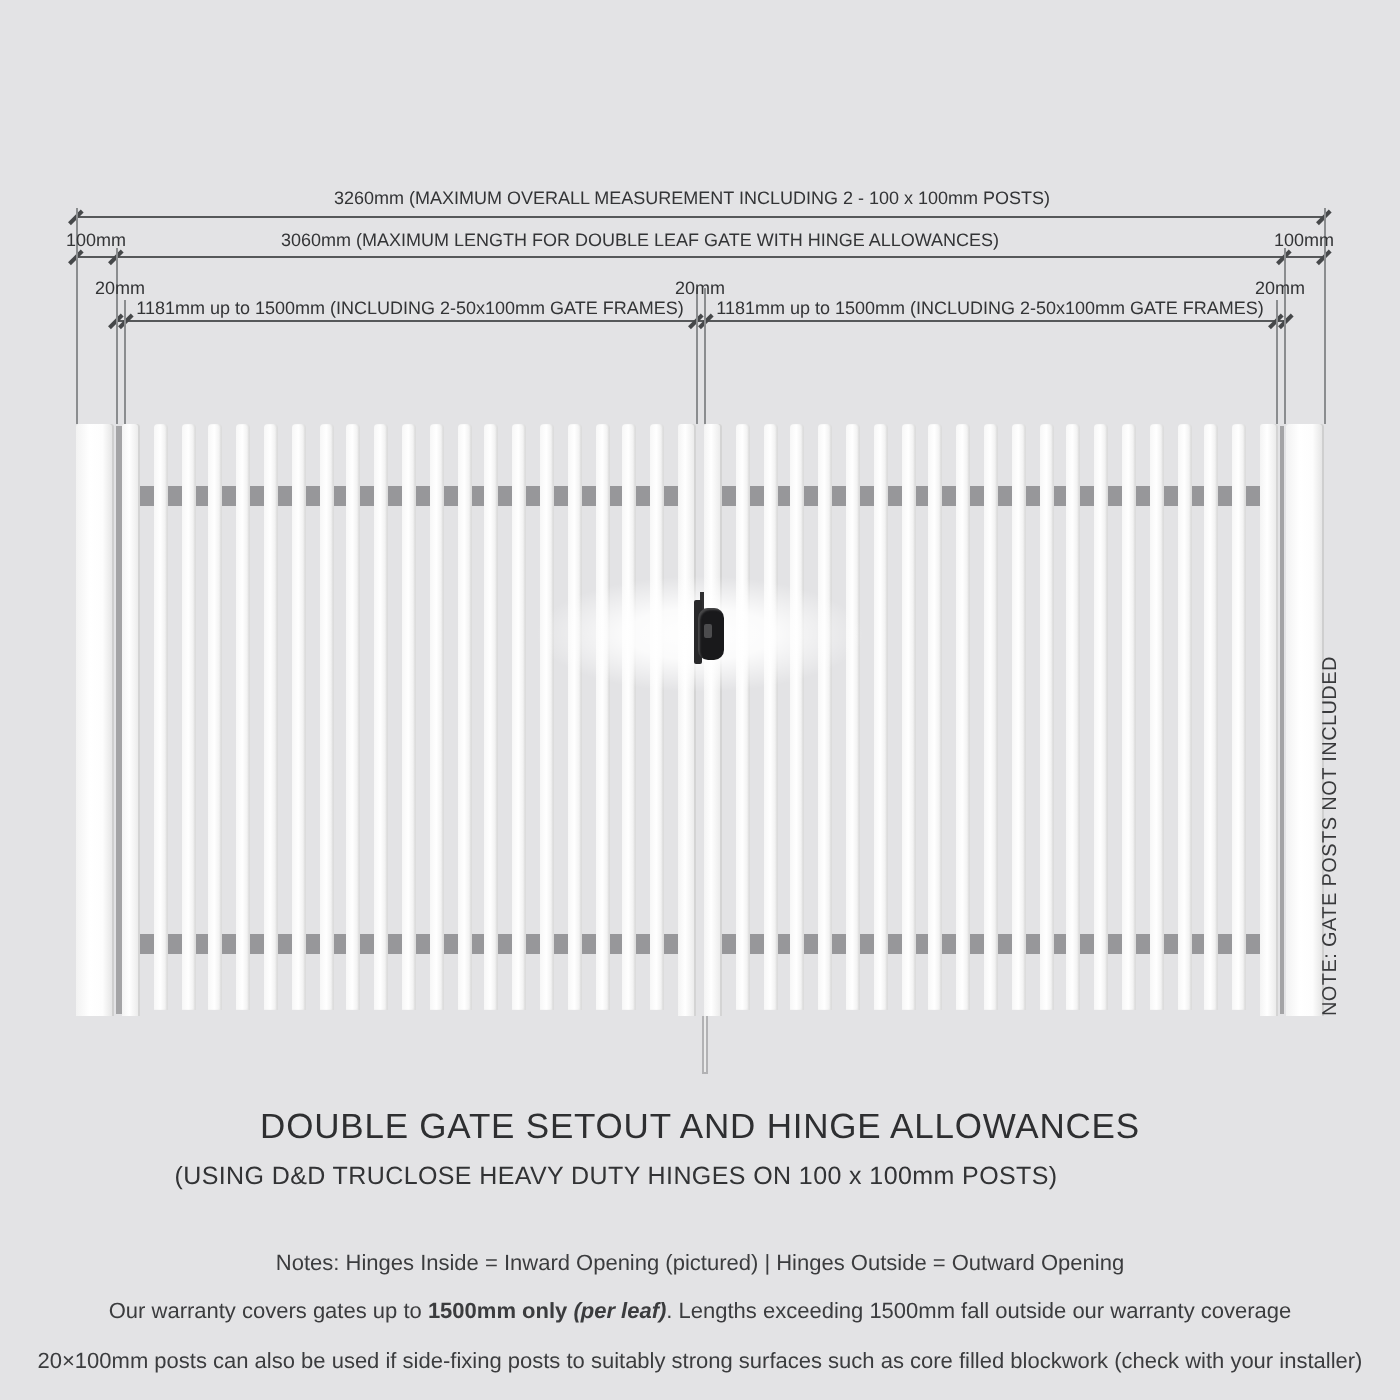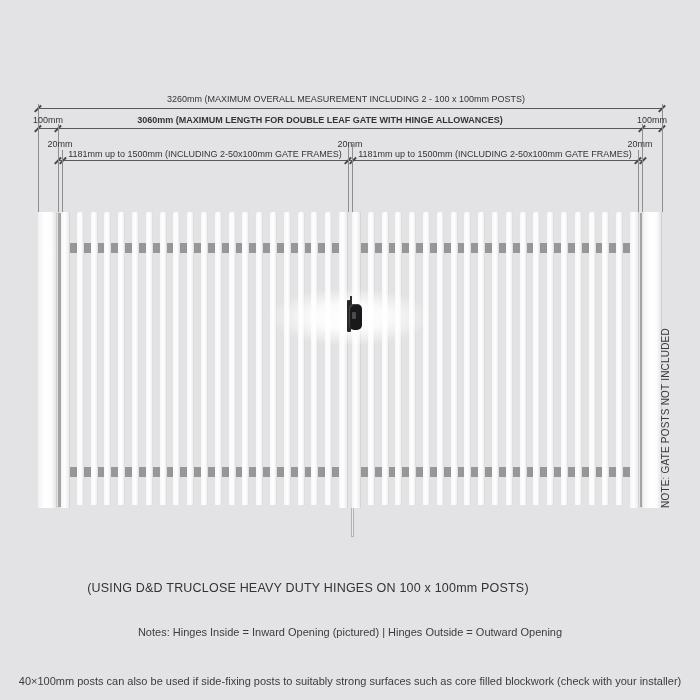--- a/index.html
+++ b/index.html
@@ -82,21 +82,21 @@
   <div class="ext-line" style="left:38px;top:104px;height:108px;"></div>
   <div class="ext-line" style="left:58px;top:124px;height:88px;"></div>
   <div class="ext-line" style="left:62px;top:150px;height:62px;"></div>
   <div class="ext-line" style="left:348px;top:144px;height:68px;"></div>
   <div class="ext-line" style="left:352px;top:144px;height:68px;"></div>
   <div class="ext-line" style="left:638px;top:150px;height:62px;"></div>
   <div class="ext-line" style="left:642px;top:124px;height:88px;"></div>
   <div class="ext-line" style="left:662px;top:104px;height:108px;"></div>
 
   <div class="dim-label" style="left:0;top:94px;width:692px;">3260mm (MAXIMUM OVERALL MEASUREMENT INCLUDING 2 - 100 x 100mm POSTS)</div>
-  <div class="dim-label" style="left:60px;top:115px;width:520px;font-weight:bold;">3060mm (MAXIMUM LENGTH FOR DOUBLE LEAF GATE WITH HINGE ALLOWANCES)</div>
+  <div class="dim-label" style="left:60px;top:115px;width:520px;">3060mm (MAXIMUM LENGTH FOR DOUBLE LEAF GATE WITH HINGE ALLOWANCES)</div>
   <div class="dim-label" style="left:8px;top:115px;width:80px;">100mm</div>
   <div class="dim-label" style="left:612px;top:115px;width:80px;">100mm</div>
   <div class="dim-label" style="left:20px;top:139px;width:80px;">20mm</div>
   <div class="dim-label" style="left:310px;top:139px;width:80px;">20mm</div>
   <div class="dim-label" style="left:600px;top:139px;width:80px;">20mm</div>
   <div class="dim-label" style="left:55px;top:149px;width:300px;">1181mm up to 1500mm (INCLUDING 2-50x100mm GATE FRAMES)</div>
   <div class="dim-label" style="left:345px;top:149px;width:300px;">1181mm up to 1500mm (INCLUDING 2-50x100mm GATE FRAMES)</div>
 
   <div class="post" style="left:38px;"></div>
   <div class="post" style="left:643px;"></div>
@@ -160,19 +160,21 @@
 
   <div class="latch-halo"></div>
   <div class="latch-pin"></div>
   <div class="latch-plate"></div>
   <div class="latch-body"></div>
   <div class="latch-detail"></div>
   <div class="drop-rod"></div>
 
   <div class="vert-note">NOTE: GATE POSTS NOT INCLUDED</div>
 
+  <div class="footer-title">DOUBLE GATE SETOUT AND HINGE ALLOWANCES</div>
   <div class="footer-sub">(USING D&amp;D TRUCLOSE HEAVY DUTY HINGES ON 100 x 100mm POSTS)</div>
 
   <div class="note-line" style="top:626px;">Notes: Hinges Inside = Inward Opening (pictured) | Hinges Outside = Outward Opening</div>
 
+  <div class="note-line" style="top:650px;"><span>Our warranty covers gates up to </span><b>1500mm only </b><span class="bi">(per leaf)</span><span>. Lengths exceeding 1500mm fall outside our warranty coverage</span></div>
 
-  <div class="note-line" style="top:675px;">40×100mm posts can also be used if side-fixing posts to suitably strong surfaces such as core filled blockwork (check with your installer)</div>
+  <div class="note-line" style="top:675px;">20×100mm posts can also be used if side-fixing posts to suitably strong surfaces such as core filled blockwork (check with your installer)</div>
 </div>
 
 </body></html>

